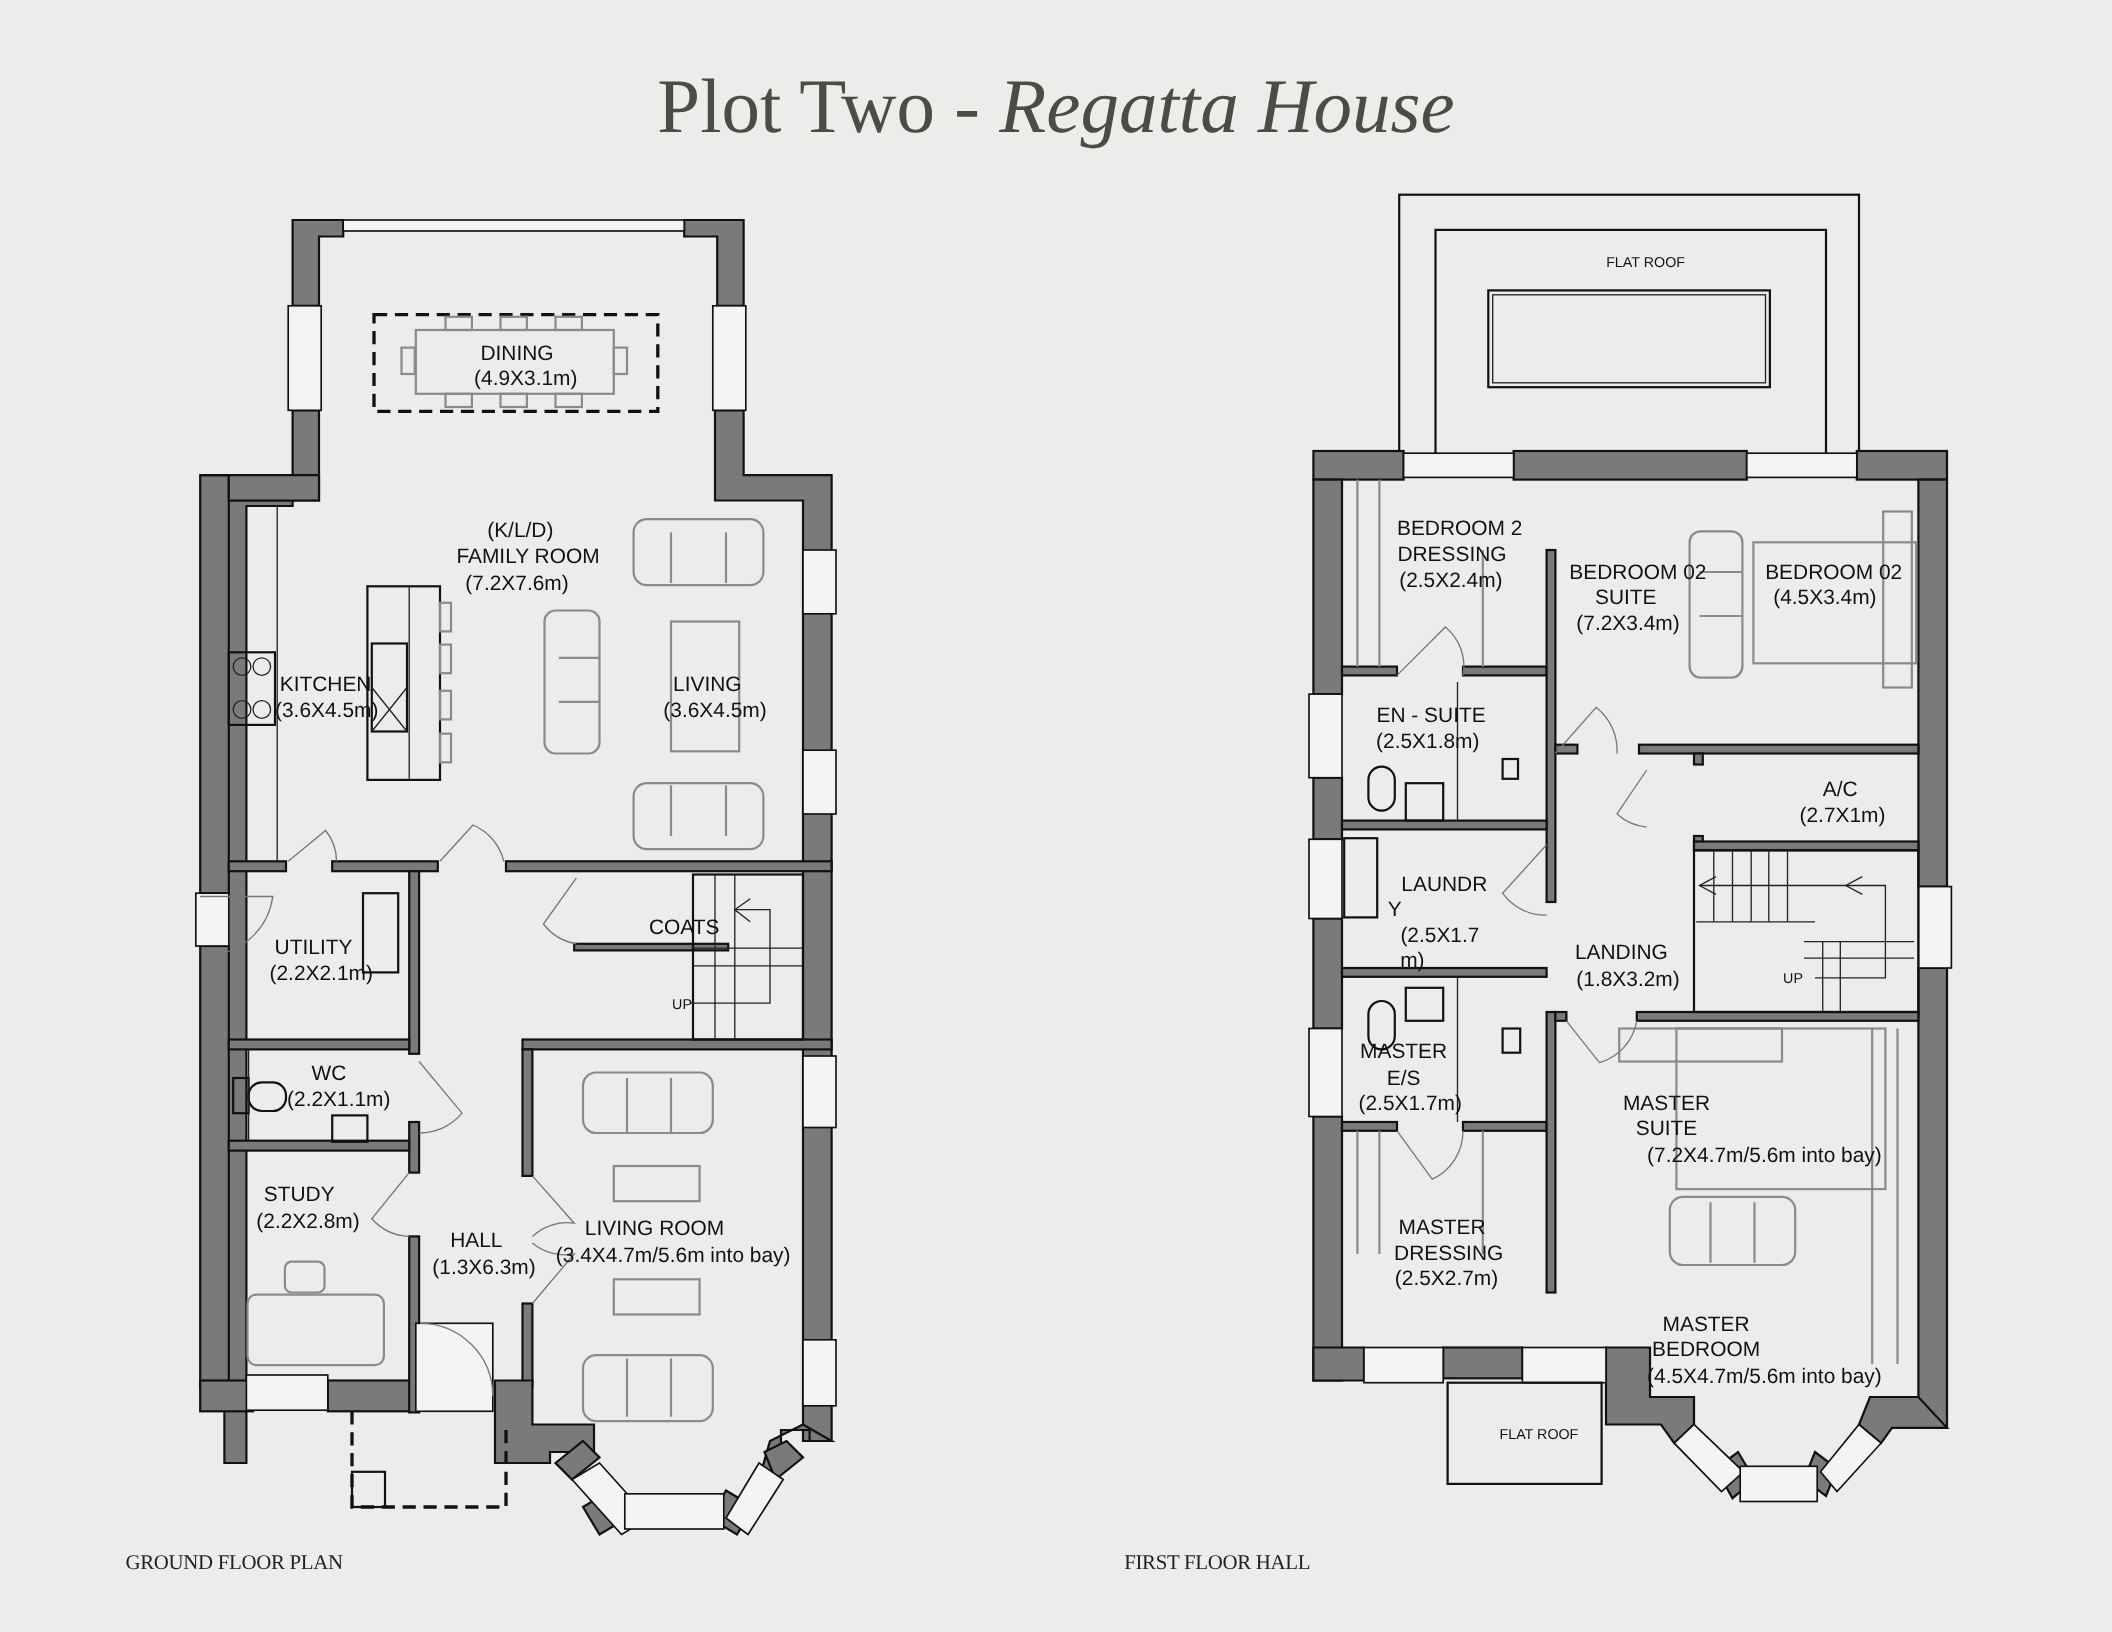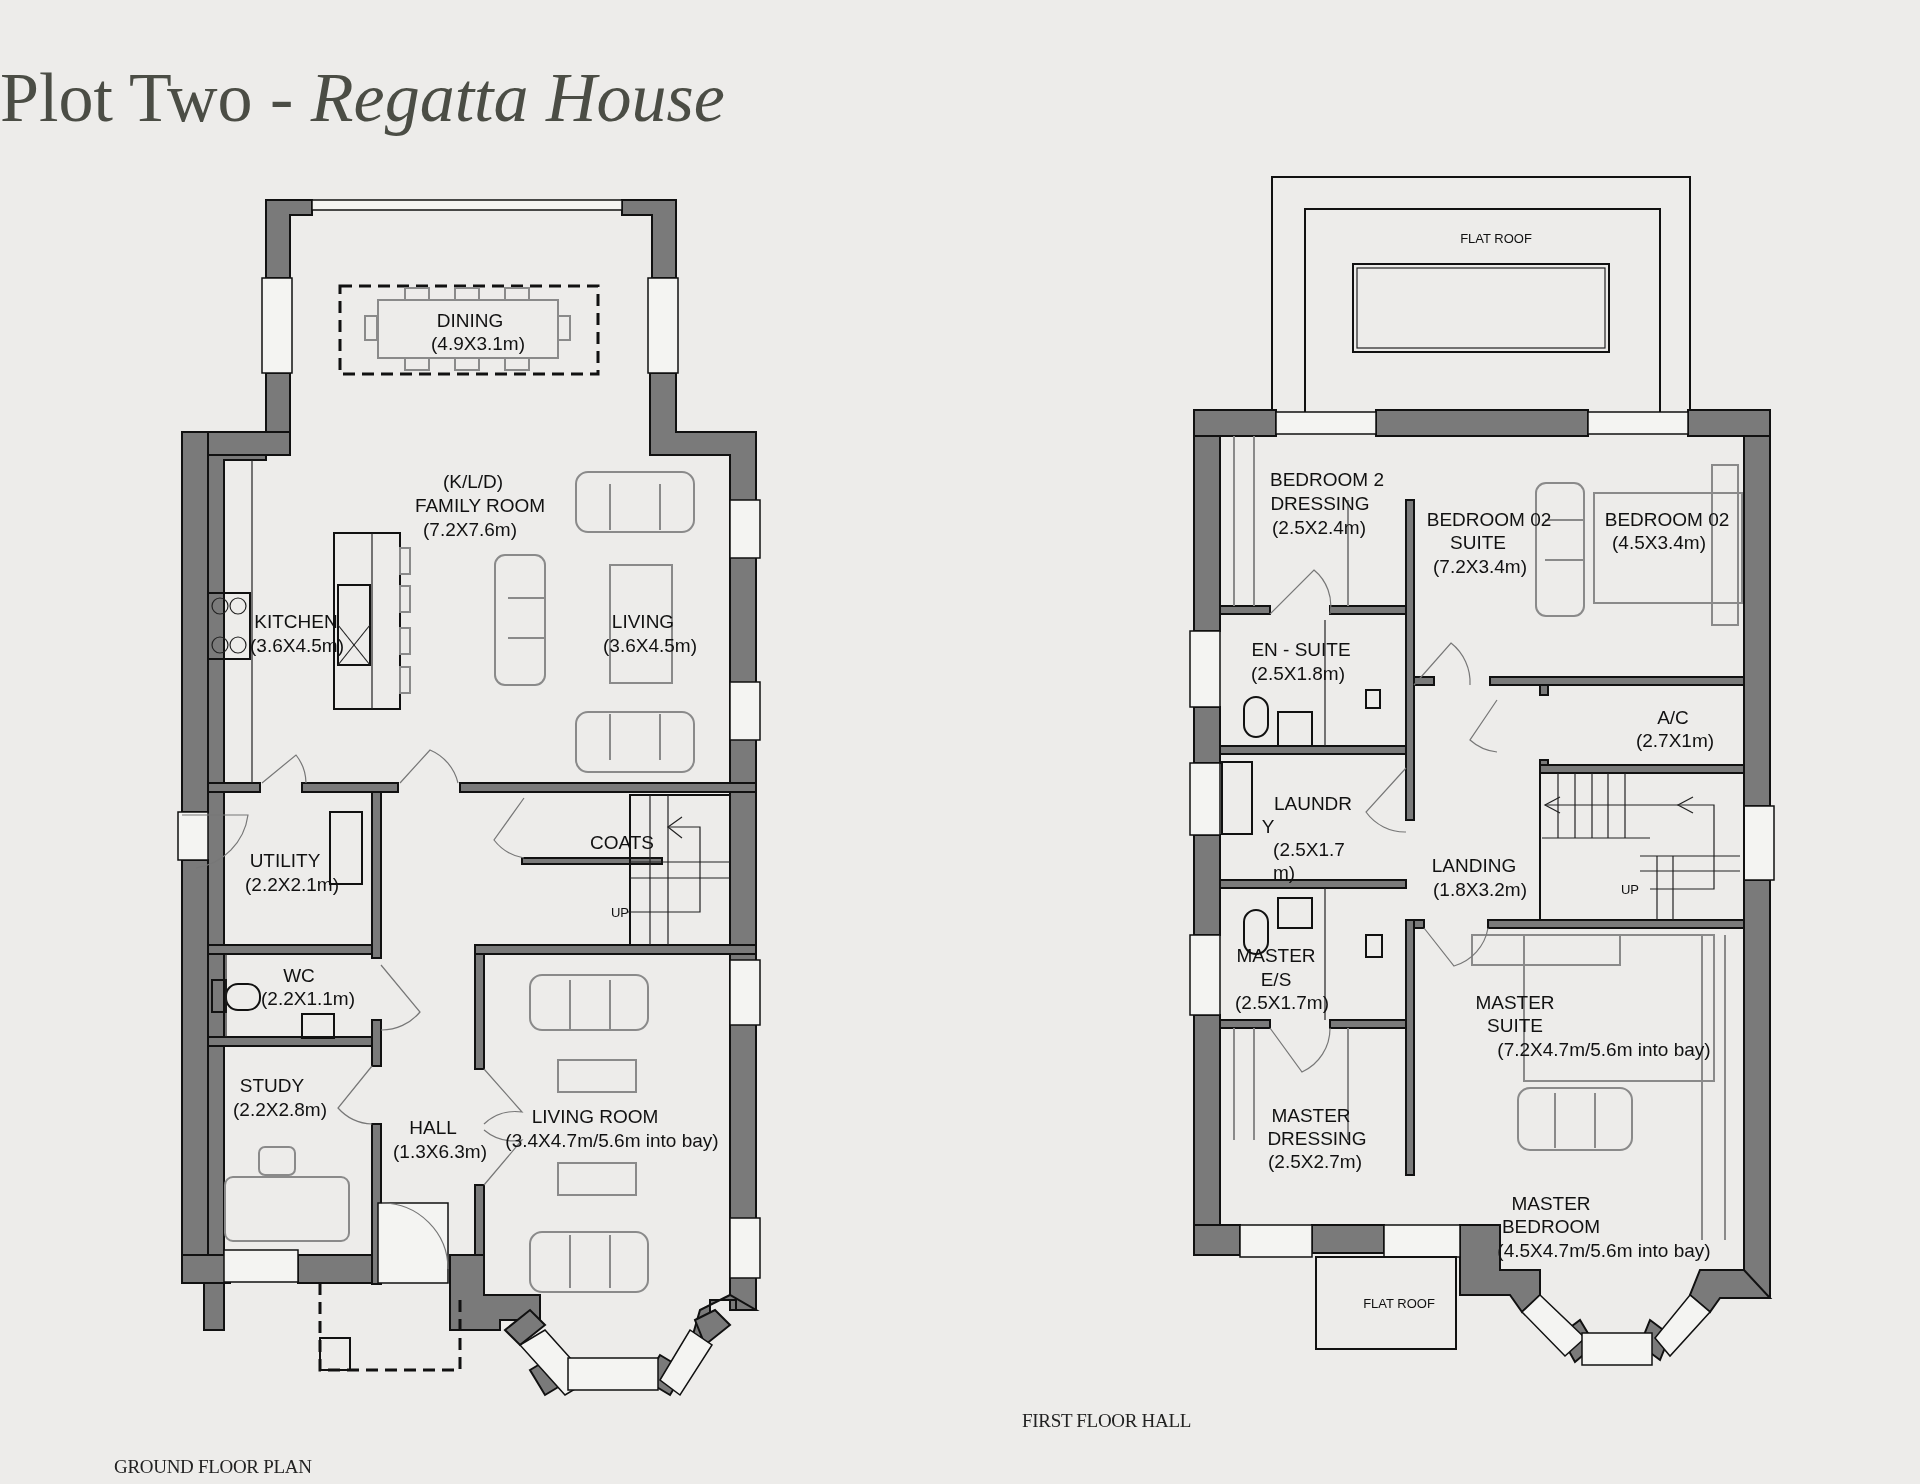--- a/index.html
+++ b/index.html
@@ -1,21 +1,21 @@
 <!DOCTYPE html>
 <html><head>
 <meta charset="utf-8">
 <style>
   html, body { margin: 0; padding: 0; }
   body {
     width: 1920px; height: 1484px; background: #edecea; position: relative; overflow: hidden;
     font-family: "Liberation Sans", sans-serif;
   }
   .title {
-    position: absolute; top: 58px; left: 0; width: 1920px; text-align: left;
+    position: absolute; top: 58px; left: 0; width: 1920px; text-align: center;
     font-family: "Liberation Serif", serif; font-size: 70px; color: #4b4d45; letter-spacing: 0px;
   }
   .title .it { font-style: italic; }
   .plan-caption {
     position: absolute; top: 1410px; font-family: "Liberation Serif", serif; font-size: 19px; color: #222;
     letter-spacing: -0.3px;
   }
   svg.plan { position: absolute; left: 0; top: 0; }
   .wall { fill: #7a7a7a; stroke: #111; stroke-width: 2; }
   .line { fill: none; stroke: #111; stroke-width: 2; }
@@ -378,14 +378,14 @@
       <text class="lbl" x="1317" y="1145">DRESSING</text>
       <text class="lbl" x="1315" y="1168">(2.5X2.7m)</text>
 
       <text class="lbl" x="1551" y="1210">MASTER</text>
       <text class="lbl" x="1551" y="1233">BEDROOM</text>
       <text class="lbl" x="1604" y="1257">(4.5X4.7m/5.6m into bay)</text>
     </g>
   </g>
 </svg>
 
-<div class="plan-caption" style="left:114px;margin-top:46px;">GROUND FLOOR PLAN</div>
+<div class="plan-caption" style="left:114px;">GROUND FLOOR PLAN</div>
 <div class="plan-caption" style="left:1022px;">FIRST FLOOR HALL</div>
 
 </body></html>

